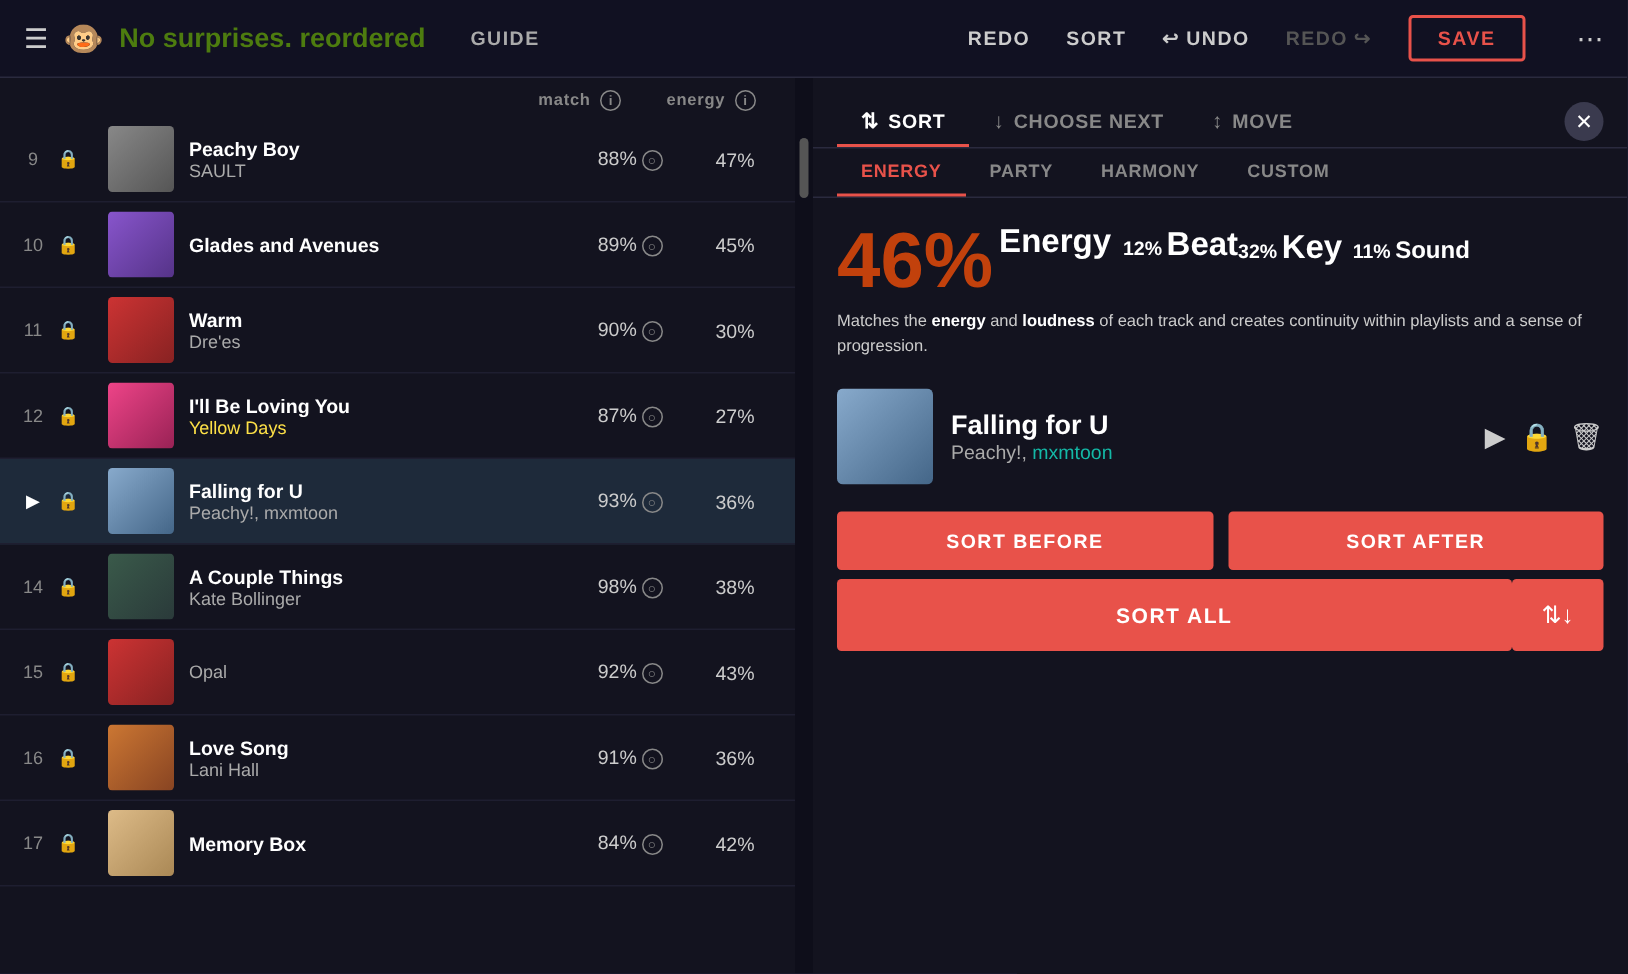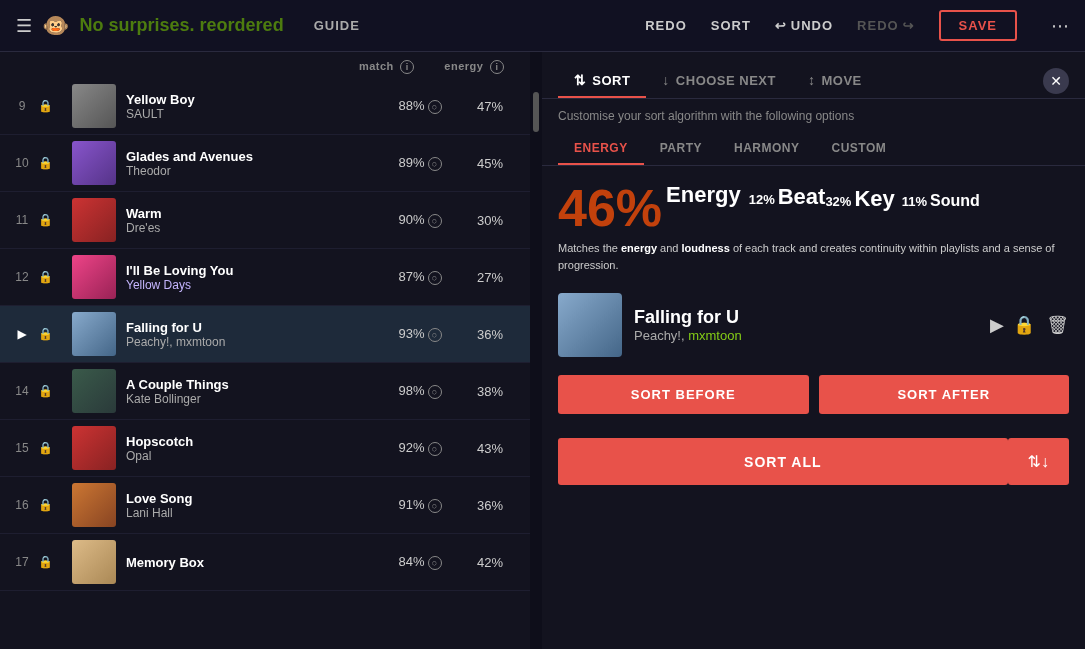--- a/index.html
+++ b/index.html
@@ -171,21 +171,21 @@
       overflow: hidden;
       text-overflow: ellipsis;
     }
     .track-artist {
       font-size: 12px;
       color: #aaa;
       white-space: nowrap;
       overflow: hidden;
       text-overflow: ellipsis;
     }
-    .track-artist.highlight { color: #c4b5fd; }
+    .track-artist.highlight { color: #fde047; }
 
     .track-match {
       width: 80px;
       text-align: center;
       font-size: 13px;
       color: #ccc;
       flex-shrink: 0;
     }
     .track-energy {
       width: 60px;
@@ -356,21 +356,21 @@
       border: none;
       color: #ccc;
       font-size: 18px;
       cursor: pointer;
     }
 
     
     .sort-actions {
       display: flex;
       gap: 10px;
-      padding: 0 16px 24px;
+      padding: 0 16px 6px;
     }
     .sort-before-btn, .sort-after-btn {
       flex: 1;
       background: #e8524a;
       border: none;
       color: #fff;
       padding: 12px 16px;
       font-size: 13px;
       font-weight: 700;
       letter-spacing: 1px;
@@ -468,35 +468,34 @@
     </div>
     <div class="playlist-scroll">
 
     <div class="track-row">
           <div class="track-num">9</div>
           <div class="lock-icon locked">🔒</div>
           <div class="track-thumb">
             <div class="track-thumb-img thumb-gray"></div>
           </div>
           <div class="track-info">
-            <div class="track-name">Yellow Boy</div>
+            <div class="track-name">Peachy Boy</div>
             <div class="track-artist">SAULT</div>
           </div>
           <div class="track-match">88%<span class="info-circle">○</span></div>
           <div class="track-energy">47%</div>
         </div>
         <div class="track-row">
           <div class="track-num">10</div>
           <div class="lock-icon locked">🔒</div>
           <div class="track-thumb">
             <div class="track-thumb-img thumb-purple"></div>
           </div>
           <div class="track-info">
             <div class="track-name">Glades and Avenues</div>
-            <div class="track-artist">Theodor</div>
           </div>
           <div class="track-match">89%<span class="info-circle">○</span></div>
           <div class="track-energy">45%</div>
         </div>
         <div class="track-row">
           <div class="track-num">11</div>
           <div class="lock-icon locked">🔒</div>
           <div class="track-thumb">
             <div class="track-thumb-img thumb-red"></div>
           </div>
@@ -546,21 +545,20 @@
           <div class="track-match">98%<span class="info-circle">○</span></div>
           <div class="track-energy">38%</div>
         </div>
         <div class="track-row">
           <div class="track-num">15</div>
           <div class="lock-icon locked">🔒</div>
           <div class="track-thumb">
             <div class="track-thumb-img thumb-red"></div>
           </div>
           <div class="track-info">
-            <div class="track-name">Hopscotch</div>
             <div class="track-artist">Opal</div>
           </div>
           <div class="track-match">92%<span class="info-circle">○</span></div>
           <div class="track-energy">43%</div>
         </div>
         <div class="track-row">
           <div class="track-num">16</div>
           <div class="lock-icon locked">🔒</div>
           <div class="track-thumb">
             <div class="track-thumb-img thumb-warm"></div>
@@ -603,21 +601,20 @@
         <span class="sort-tab-icon">↓</span>
         <span>CHOOSE NEXT</span>
       </div>
       <div class="sort-tab">
         <span class="sort-tab-icon">↕</span>
         <span>MOVE</span>
       </div>
       <button class="close-btn">✕</button>
     </div>
 
-    <div class="sort-subtitle">Customise your sort algorithm with the following options</div>
 
     <div class="algo-tabs">
       <div class="algo-tab active">ENERGY</div>
       <div class="algo-tab">PARTY</div>
       <div class="algo-tab">HARMONY</div>
       <div class="algo-tab">CUSTOM</div>
     </div>
 
     <div class="energy-display">
       <div class="energy-percentages">
@@ -645,21 +642,21 @@
       </div>
     </div>
 
     <div class="selected-track">
       <div class="selected-thumb">
         <div class="selected-thumb-img thumb-sky"></div>
       </div>
       <div class="selected-info">
         <div class="selected-name">Falling for U</div>
         <div class="selected-artist">
-          <span>Peachy!, </span><span class="highlight2" style="color:#84cc16;">mxmtoon</span>
+          <span>Peachy!, </span><span class="highlight2" style="color:#14b8a6;">mxmtoon</span>
         </div>
       </div>
       <div class="selected-controls">
         <button class="ctrl-btn">▶</button>
         <button class="ctrl-btn">🔒</button>
         <button class="ctrl-btn">🗑</button>
       </div>
     </div>
 
     <div class="sort-actions">

